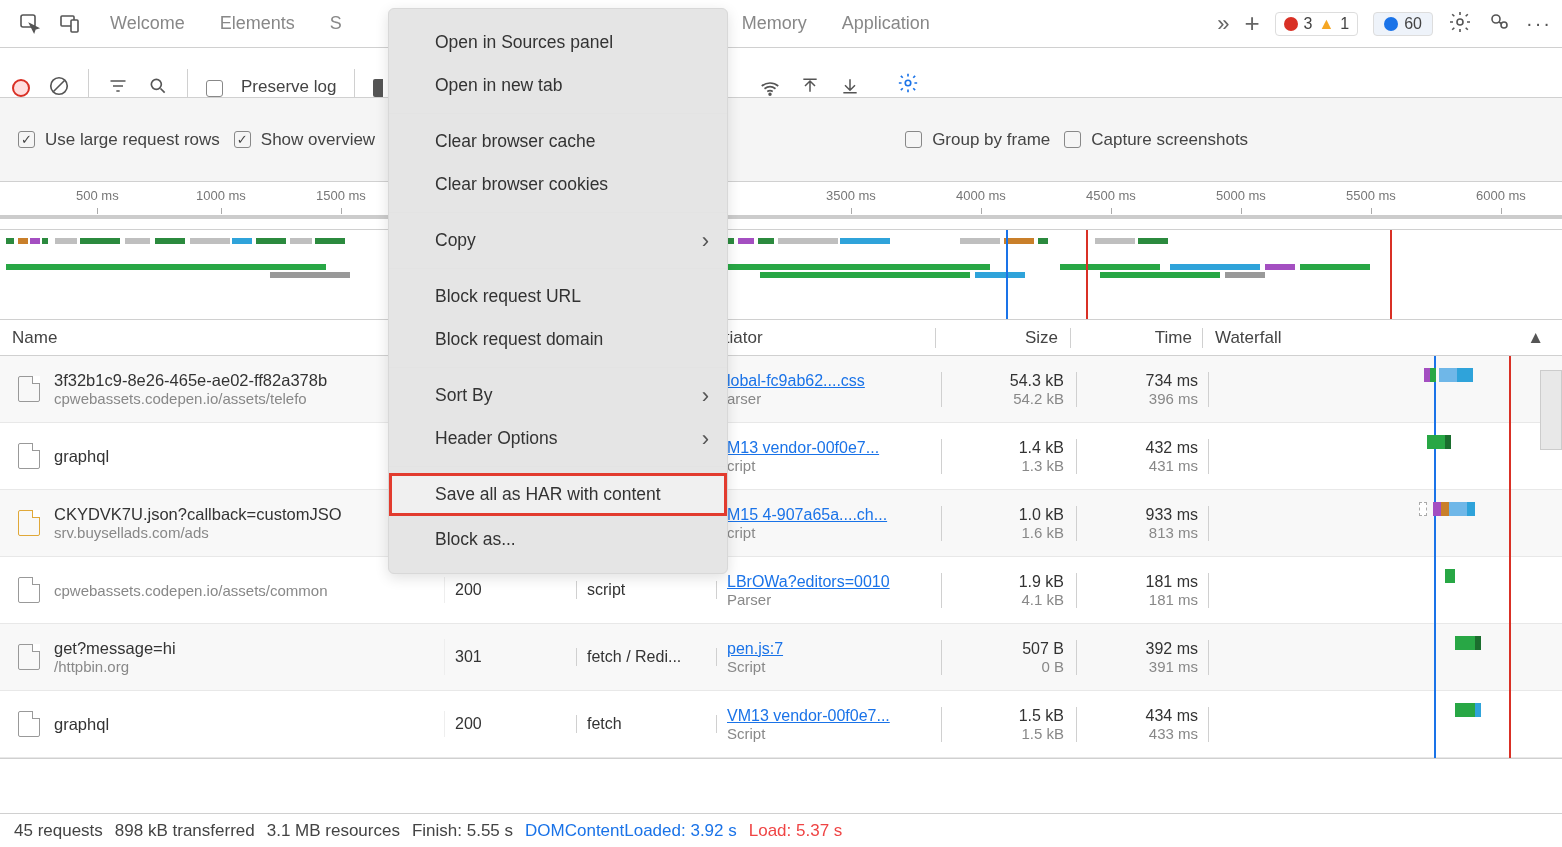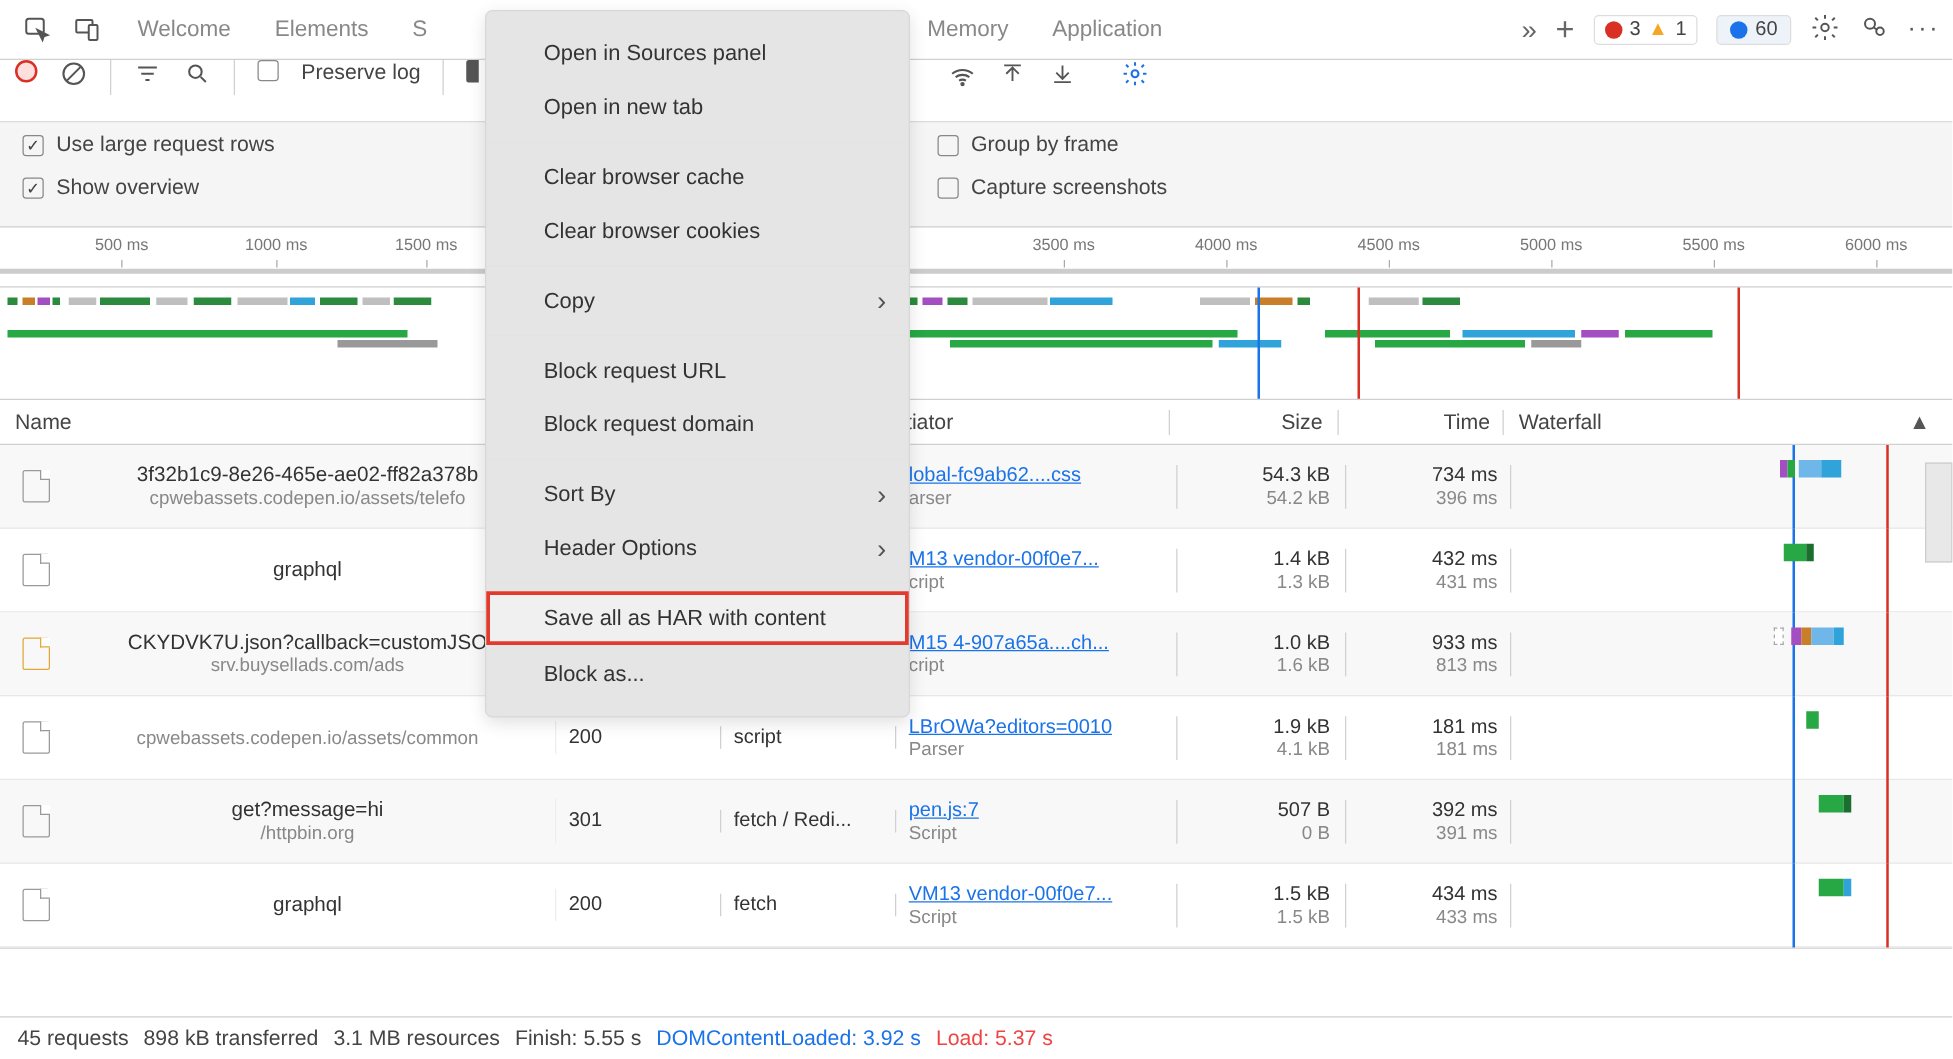--- a/index.html
+++ b/index.html
@@ -11,31 +11,31 @@
 .top-tabs .tabs { display: flex; gap: 35px; color:#888; padding-left: 20px; font-size: 18px; }
 .top-tabs .spacer { flex:1; }
 .top-tabs .right-icons { display:flex; align-items:center; gap:15px; }
 .badge-box { display:flex; align-items:center; border:1px solid #ddd; border-radius:4px; padding:2px 8px; font-size:16px; gap:6px; color:#444; }
 .badge-box .err-dot { width:14px; height:14px; border-radius:7px; background:#d93025; display:inline-block; }
 .badge-box .warn-tri { color:#f5a623; font-size:16px; }
 .badge-blue { display:flex; align-items:center; gap:6px; border:1px solid #ddd; border-radius:4px; padding:2px 10px; font-size:16px; color:#444; background:#eef3fa;}
 .badge-blue .dot { width:14px; height:14px; border-radius:7px; background:#1a73e8; display:inline-block; }
 
 
-.toolbar { display:flex; align-items:flex-start; height:50px; border-bottom:1px solid #d0d0d0; padding:0 12px; gap:18px; }
+.toolbar { display:flex; align-items:flex-end; height:50px; border-bottom:1px solid #d0d0d0; padding:0 12px; gap:18px; }
 .record-circle { width:18px; height:18px; border:2px solid #d93025; border-radius:50%; background:#ffdede; }
 .tb-icon { width:22px; height:22px; display:flex; align-items:center; justify-content:center; stroke:#555; color:#555; }
 .divider-v { width:1px; height:28px; background:#d0d0d0; }
 .cb { width:17px; height:17px; border:1.5px solid #888; border-radius:3px; display:inline-flex; align-items:center; justify-content:center; }
 .cb.checked::after { content:"✓"; font-size:13px; color:#444; }
 .tb-label { font-size: 17px; color:#444; }
 
 
 .options-row { display:flex; background:#f5f5f5; border-bottom:1px solid #d0d0d0; padding:8px 18px 8px 18px; height:84px; }
-.options-col { display:flex; flex-direction:column; gap:14px; }
+.options-col { display:flex; gap:14px; }
 .options-col.right { margin-left: 530px; }
 .opt-item { display:flex; align-items:center; gap:10px; font-size:17px; color:#444; }
 
 
 .timeline { height:48px; border-bottom:1px solid #d0d0d0; position:relative; font-size:13px; color:#777; }
 .timeline .tick { position:absolute; top:6px; }
 .timeline .tick::after { content:""; position:absolute; left:50%; top:20px; width:1px; height:6px; background:#aaa; }
 
 
 .overview { height:90px; border-bottom:1px solid #d0d0d0; position:relative; }
@@ -56,21 +56,21 @@
 .col-wf { flex:1; padding-left:12px; display:flex; align-items:center; justify-content:space-between; padding-right:18px; }
 .net-row { display:flex; height:67px; align-items:center; border-bottom:1px solid #e8e8e8; font-size:16px; }
 .net-row:nth-child(odd) { background:#f8f8f8; }
 .file-icon { width:22px; height:26px; border:1.5px solid #999; border-radius:2px; margin:0 14px 0 18px; position:relative; flex-shrink:0; }
 .file-icon::after { content:""; position:absolute; right:-1px; top:-1px; width:7px; height:7px; background:#fff; border-left:1.5px solid #999; border-bottom:1.5px solid #999; }
 .file-icon.script { border-color:#e0a838; }
 .file-icon.script::after { border-color:#e0a838; }
 .name-main { color:#333; font-size:16.5px; white-space:nowrap; overflow:hidden; text-overflow:ellipsis; }
 .name-sub { color:#888; font-size:15px; white-space:nowrap; overflow:hidden; text-overflow:ellipsis; }
 .col-name-body { display:flex; align-items:center; width:445px; border-right:1px solid #eee; min-width:0;}
-.col-name-text { display:flex; flex-direction:column; min-width:0; flex:1; padding-right:6px;text-align:center;}
+.col-name-text { display:flex; flex-direction:column; min-width:0; flex:1; padding-right:6px;}
 .cell-stack { display:flex; flex-direction:column; }
 .cell-sub { color:#888; font-size:15px; }
 a.initl { color:#1a73e8; text-decoration:underline; font-size:16px; }
 .wf-cell { position:relative; height:67px; }
 .wf-bar { position:absolute; height:14px; top:12px; }
 
 
 .status-bar { height:34px; display:flex; align-items:center; padding:0 14px; gap:12px; font-size:17px; color:#444; border-top:1px solid #d0d0d0; position:absolute; bottom:0; left:0; right:0; background:#fff;}
 .status-bar .dcl { color:#1a73e8; }
 .status-bar .load { color:#ef4444; }

